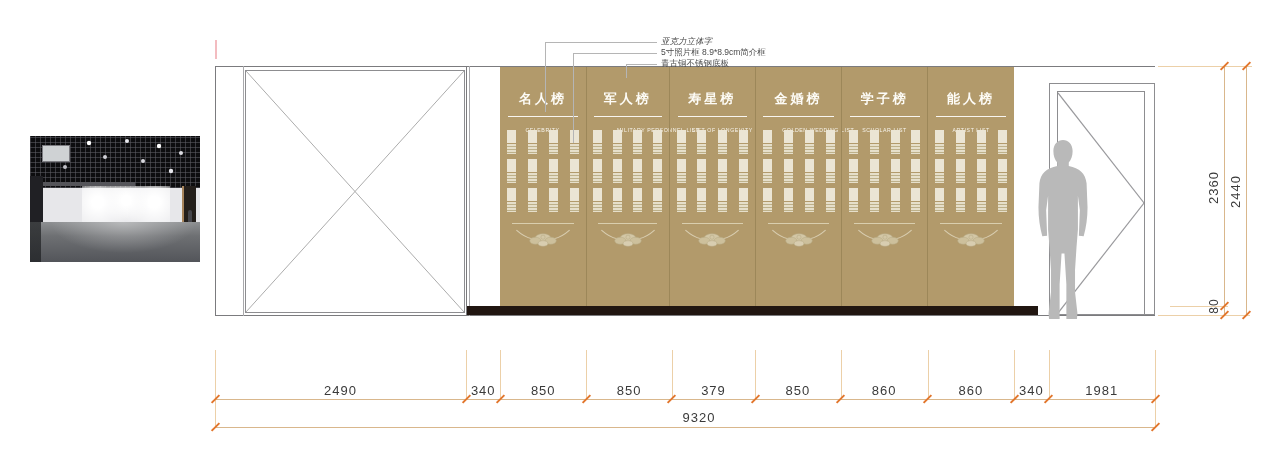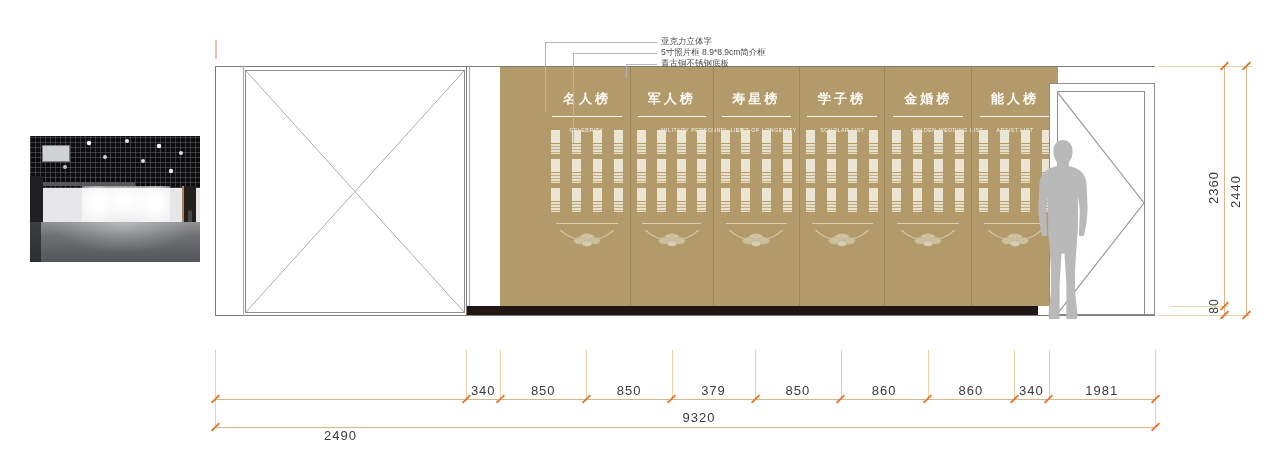--- a/index.html
+++ b/index.html
@@ -31,21 +31,21 @@
 
   
   .ln{position:absolute;background:#7b7b7e;}
   .ln-light{position:absolute;background:#a9a9ac;}
   .pink-mark{position:absolute;left:215px;top:40px;width:2px;height:19px;background:#f3bcc0;}
 
   .xbox{position:absolute;left:245px;top:70px;width:220px;height:243px;border:1px solid #8d8d90;box-sizing:border-box;}
   .xbox svg,.door-leaf svg{position:absolute;left:0;top:0;width:100%;height:100%;}
 
   
-  .gold{position:absolute;left:500px;top:67px;width:514px;height:239px;background:#b29a6b;display:flex;padding-left:44px;}
+  .gold{position:absolute;left:500px;top:67px;width:514px;height:239px;background:#b29a6b;display:flex;}
   .panel{position:relative;height:100%;box-sizing:border-box;}
   .panel + .panel{border-left:1px solid #9c8759;}
   .p-title{position:absolute;left:0;top:23px;width:100%;text-align:center;color:#fdfcf7;
            font-size:13px;font-weight:bold;letter-spacing:3px;white-space:nowrap;}
   .p-rule{position:absolute;left:9%;top:49px;width:82%;height:1px;background:rgba(255,255,255,.9);}
   .p-sub{position:absolute;left:0;top:52px;width:100%;height:11px;text-align:center;color:#f7f4ec;}
   .p-sub span{display:inline-block;font-size:9px;letter-spacing:1px;transform:scale(.58);transform-origin:50% 50%;white-space:nowrap;}
   .p-grid{position:absolute;left:8%;top:63px;width:84%;height:83px;display:grid;
           grid-template-columns:repeat(4,9px);grid-auto-rows:24px;row-gap:5px;justify-content:space-between;}
   .cell{width:9px;height:24px;}
@@ -295,24 +295,24 @@
         <div class="p-line"></div>
         <svg class="p-cloud" viewBox="0 0 80 30">
           <path d="M2 6 C18 20 32 22 40 13 C48 22 62 20 78 6" fill="none" stroke="#d8cdb0" stroke-width="1.6"></path>
           <ellipse cx="40" cy="17" rx="11" ry="6" fill="#d3c7a6" stroke="#b7aa85" stroke-width="0.8"></ellipse>
           <ellipse cx="29" cy="21" rx="8" ry="5" fill="#cdc09c" stroke="#b7aa85" stroke-width="0.8"></ellipse>
           <ellipse cx="51" cy="21" rx="8" ry="5" fill="#cdc09c" stroke="#b7aa85" stroke-width="0.8"></ellipse>
           <ellipse cx="40" cy="25" rx="7" ry="4" fill="#d8cdb0" stroke="#b7aa85" stroke-width="0.8"></ellipse>
           <circle cx="40" cy="16" r="3" fill="none" stroke="#b7aa85" stroke-width="0.8"></circle>
         </svg>
       </div>
-      <div class="panel" style="width: 16.683%;">
-        <div class="p-title">学子榜</div>
+      <div class="panel" style="width: 16.8793%;">
+        <div class="p-title">金婚榜</div>
         <div class="p-rule"></div>
-        <div class="p-sub"><span>SCHOLAR LIST</span></div>
+        <div class="p-sub"><span>GOLDEN WEDDING LIST</span></div>
         <div class="p-grid">
           <div class="cell">
             <div class="slot"></div>
             <div class="cap"></div>
           </div>
           <div class="cell">
             <div class="slot"></div>
             <div class="cap"></div>
           </div>
           <div class="cell">
@@ -359,24 +359,24 @@
         <div class="p-line"></div>
         <svg class="p-cloud" viewBox="0 0 80 30">
           <path d="M2 6 C18 20 32 22 40 13 C48 22 62 20 78 6" fill="none" stroke="#d8cdb0" stroke-width="1.6"></path>
           <ellipse cx="40" cy="17" rx="11" ry="6" fill="#d3c7a6" stroke="#b7aa85" stroke-width="0.8"></ellipse>
           <ellipse cx="29" cy="21" rx="8" ry="5" fill="#cdc09c" stroke="#b7aa85" stroke-width="0.8"></ellipse>
           <ellipse cx="51" cy="21" rx="8" ry="5" fill="#cdc09c" stroke="#b7aa85" stroke-width="0.8"></ellipse>
           <ellipse cx="40" cy="25" rx="7" ry="4" fill="#d8cdb0" stroke="#b7aa85" stroke-width="0.8"></ellipse>
           <circle cx="40" cy="16" r="3" fill="none" stroke="#b7aa85" stroke-width="0.8"></circle>
         </svg>
       </div>
-      <div class="panel" style="width: 16.8793%;">
-        <div class="p-title">金婚榜</div>
+      <div class="panel" style="width: 16.683%;">
+        <div class="p-title">学子榜</div>
         <div class="p-rule"></div>
-        <div class="p-sub"><span>GOLDEN WEDDING LIST</span></div>
+        <div class="p-sub"><span>SCHOLAR LIST</span></div>
         <div class="p-grid">
           <div class="cell">
             <div class="slot"></div>
             <div class="cap"></div>
           </div>
           <div class="cell">
             <div class="slot"></div>
             <div class="cap"></div>
           </div>
           <div class="cell">
@@ -507,21 +507,21 @@
     </div>
   </div>
 
   <svg class="man" viewBox="0 0 64 186">
     <path fill="#b9b9b9" d="M32 0 C37.5 0 42 4.5 42 11.5 C42 16.5 40.5 20.5 38 23.5 L38 27 C49 29 55.5 35 56.5 45 L57.5 70 C57.5 81 56 91 53.5 100 L48.5 99.5 L49.5 73 L47.5 58 L47.5 93 L46 112 L44.5 135 L44.5 158 L47 180 L46.5 186 L35.5 186 L35.5 150 L33.5 118 L30.5 118 L28.5 150 L28.5 186 L17.5 186 L17 180 L19.5 158 L19.5 135 L18 112 L16.5 93 L16.5 58 L14.5 73 L15.5 99.5 L10.5 100 C8 91 6.5 81 6.5 70 L7.5 45 C8.5 35 15 29 26 27 L26 23.5 C23.5 20.5 22 16.5 22 11.5 C22 4.5 26.5 0 32 0 Z"></path>
   </svg>
 
   <div>
     <div class="lead" style="left:545px;top:42px;width:112px;height:1px;"></div>
     <div class="lead" style="left:545px;top:42px;width:1px;height:70px;"></div>
-    <div class="ann-text" style="left:661px;top:37px;">亚克力立体字</div>
+    <div class="ann-text" style="left:661px;top:37px;font-style:italic;">亚克力立体字</div>
 
     <div class="lead" style="left:573px;top:53px;width:84px;height:1px;"></div>
     <div class="lead" style="left:573px;top:53px;width:1px;height:90px;"></div>
     <div class="ann-text" style="left:661px;top:48px;">5寸照片框 8.9*8.9cm简介框</div>
 
     <div class="lead" style="left:626px;top:64px;width:31px;height:1px;"></div>
     <div class="lead" style="left:626px;top:64px;width:1px;height:14px;"></div>
     <div class="ann-text" style="left:661px;top:59px;">青古铜不锈钢底板</div>
   </div>
 
@@ -545,21 +545,21 @@
       <div class="tick" style="left: 835.3px; top: 398px;"></div>
       <div class="ext" style="left: 927.6px; top: 350px; height: 49px;"></div>
       <div class="tick" style="left: 922.1px; top: 398px;"></div>
       <div class="ext" style="left: 1014.3px; top: 350px; height: 49px;"></div>
       <div class="tick" style="left: 1008.8px; top: 398px;"></div>
       <div class="ext" style="left: 1048.6px; top: 350px; height: 49px;"></div>
       <div class="tick" style="left: 1043.1px; top: 398px;"></div>
       <div class="ext" style="left: 1155px; top: 350px; height: 77px;"></div>
       <div class="tick" style="left: 1149.5px; top: 398px;"></div>
       <div class="tick" style="left: 1149.5px; top: 426px;"></div>
-      <div class="dim-label" style="left: 215px; top: 383px; width: 251.1px; margin-top: 45px;">2490</div>
+      <div class="dim-label" style="left: 215px; top: 383px; width: 251.1px;">2490</div>
       <div class="dim-label" style="left: 466.1px; top: 383px; width: 34.3px;">340</div>
       <div class="dim-label" style="left: 500.4px; top: 383px; width: 85.7px;">850</div>
       <div class="dim-label" style="left: 586.2px; top: 383px; width: 85.7px;">850</div>
       <div class="dim-label" style="left: 671.9px; top: 383px; width: 83.2px;">379</div>
       <div class="dim-label" style="left: 755.1px; top: 383px; width: 85.7px;">850</div>
       <div class="dim-label" style="left: 840.8px; top: 383px; width: 86.7px;">860</div>
       <div class="dim-label" style="left: 927.6px; top: 383px; width: 86.7px;">860</div>
       <div class="dim-label" style="left: 1014.3px; top: 383px; width: 34.3px;">340</div>
       <div class="dim-label" style="left: 1048.6px; top: 383px; width: 106.4px;">1981</div>
       <div class="dim-label" style="left: 229px; top: 410px; width: 940px;">9320</div>

